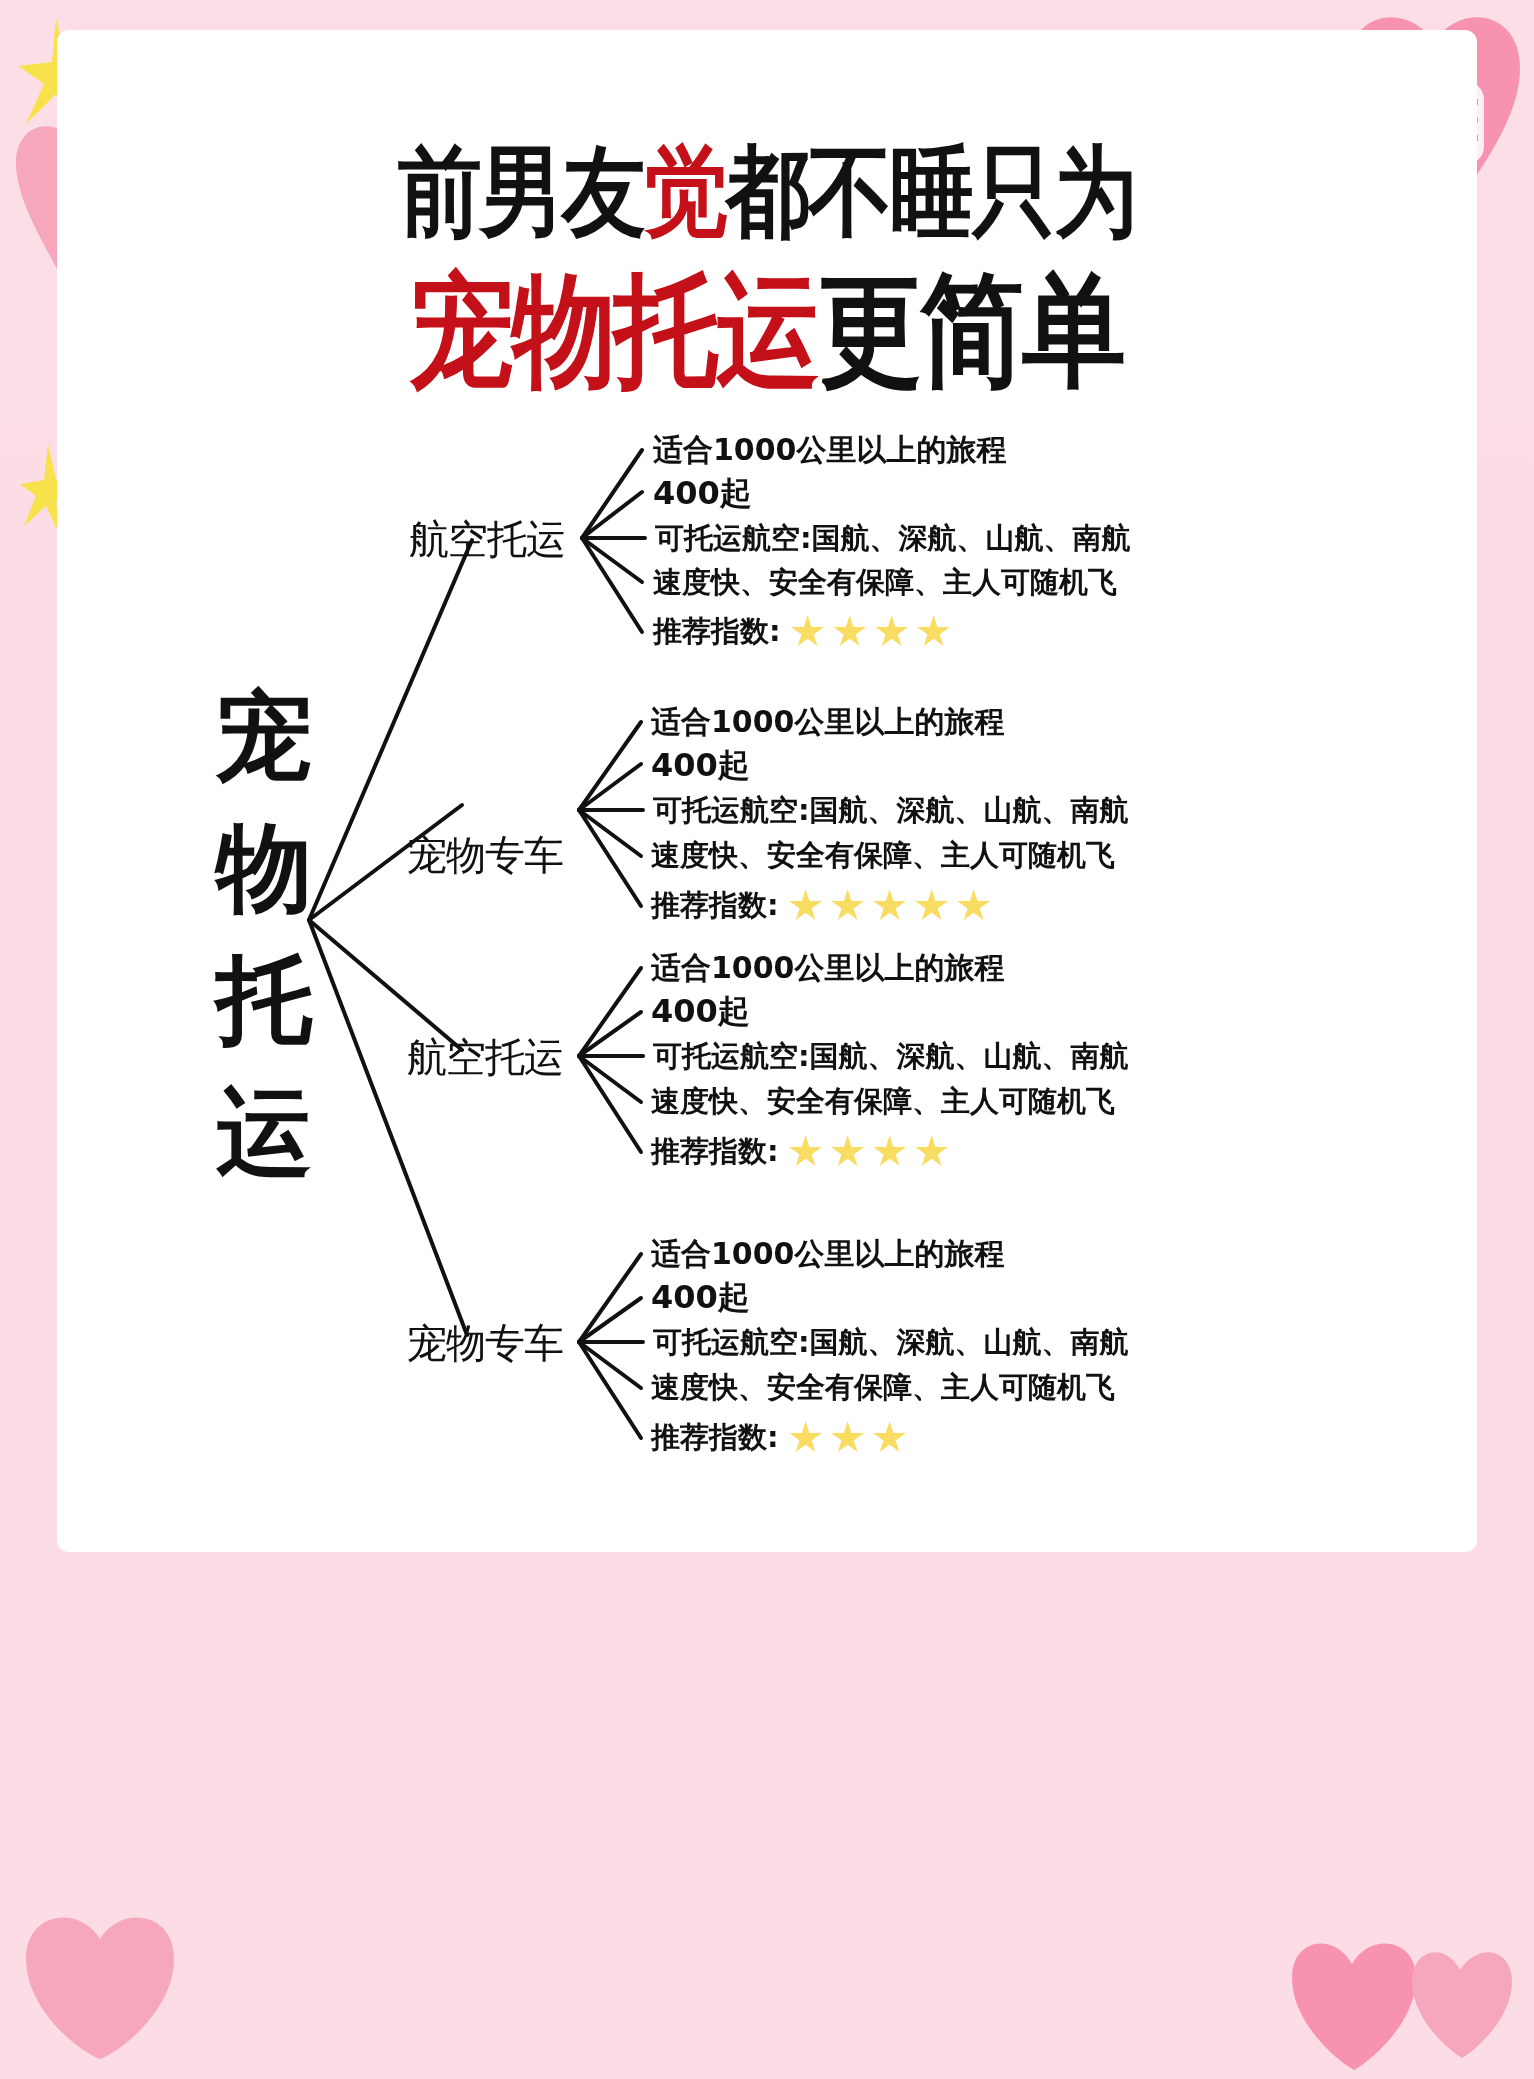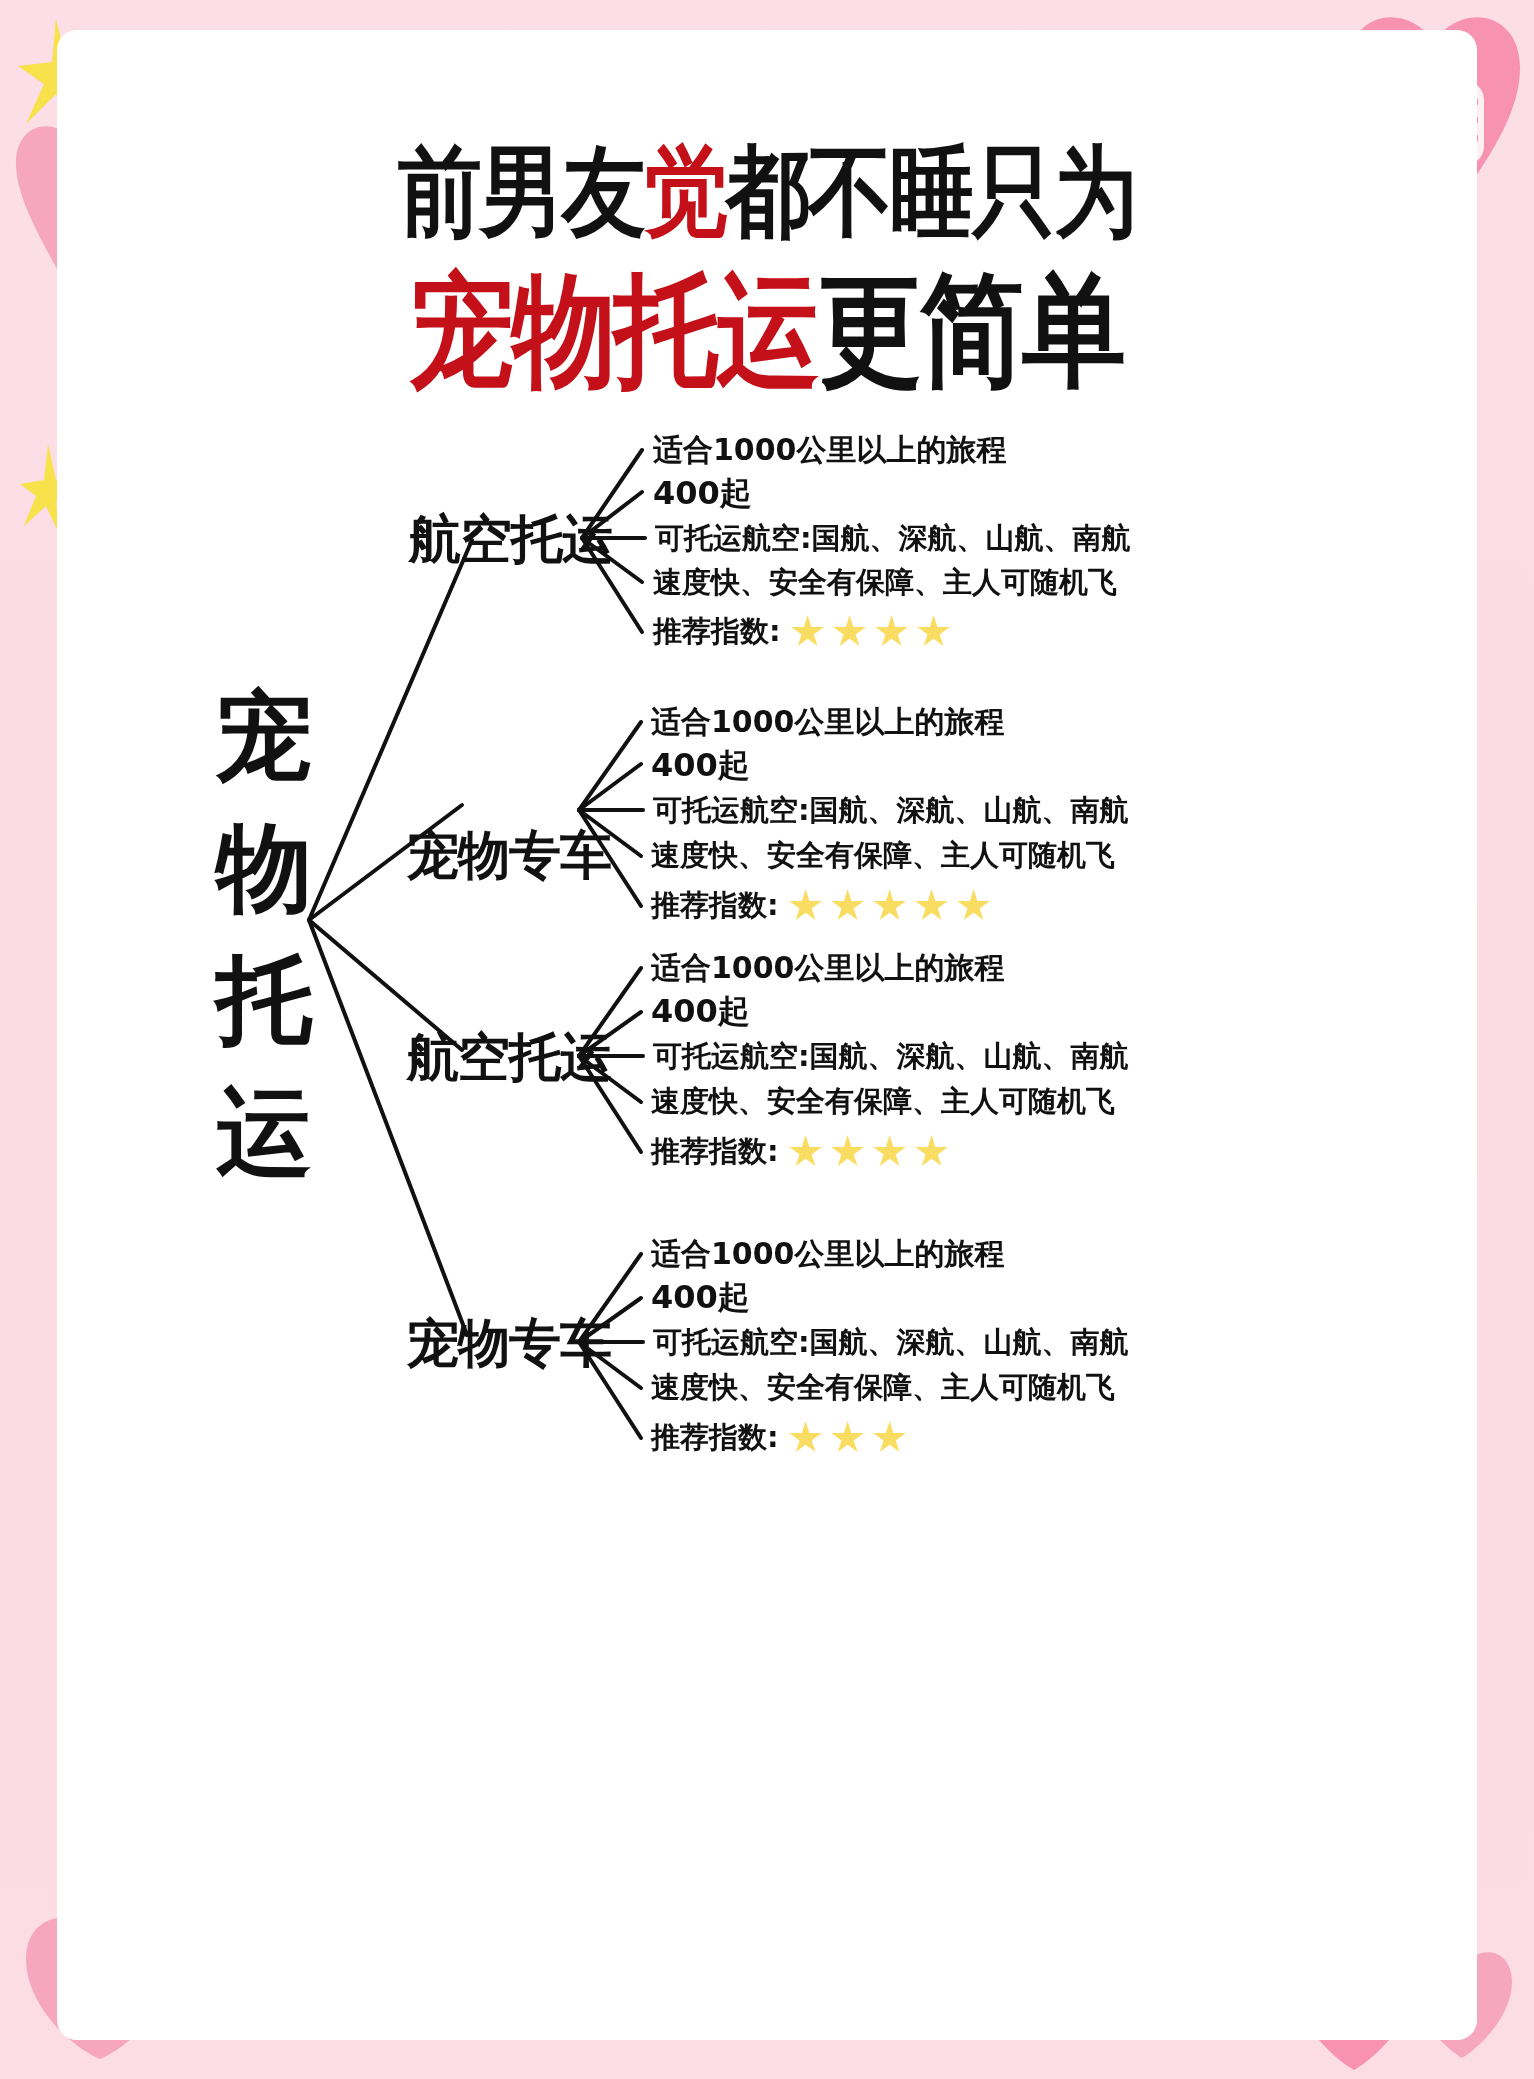--- a/index.html
+++ b/index.html
@@ -32,23 +32,23 @@
     position: absolute;
     z-index: 1;
   }
 
   
   #card {
     position: absolute;
     left: 57px;
     top: 30px;
     width: 1420px;
-    height: 2010px;
+    height: 1522px;
     background: #ffffff;
-    border-radius: 20px;
+    border-radius: 12px;
     z-index: 3;
     overflow: hidden;
   }
 
   
   #headline {
     position: absolute;
     left: 0;
     top: 108px;
     width: 1420px;
@@ -105,22 +105,22 @@
     color: #111111;
     text-align: center;
     letter-spacing: 0;
     word-break: break-all;
     z-index: 6;
   }
 
   .branch-label {
     position: absolute;
     font-family: "DejaVu Sans", "Liberation Sans", sans-serif;
-    font-weight: 700;
-    font-size: 52px;
+    font-weight: 400;
+    font-size: 40px;
     line-height: 48px;
     color: #111111;
     white-space: nowrap;
     letter-spacing: -1px;
     z-index: 6;
   }
 
   .detail-line {
     position: absolute;
     font-family: "DejaVu Sans", "Liberation Sans", sans-serif;

